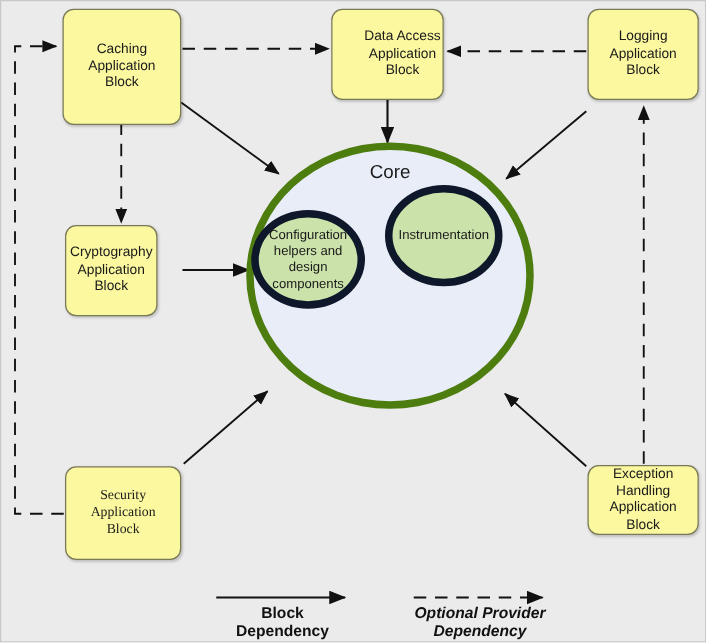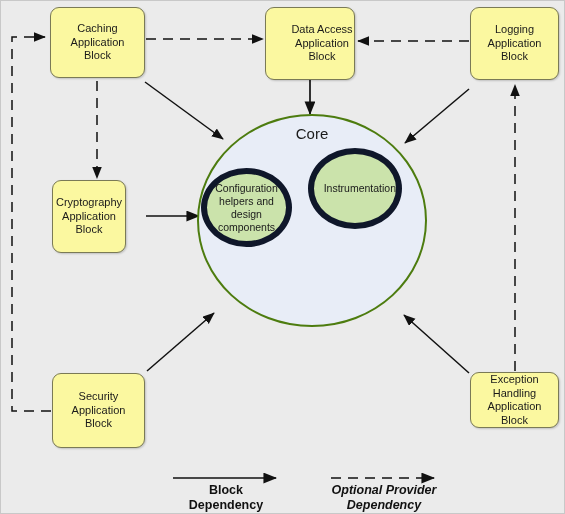--- a/index.html
+++ b/index.html
@@ -36,21 +36,21 @@
     font-size: 11px;
     line-height: 13.5px;
     color: #1a1a1a;
     box-shadow: 1px 1px 2px rgba(0,0,0,0.18);
     z-index: 5;
     white-space: pre-line;
   }
   .core-ellipse {
     position: absolute;
     background: #e8edf7;
-    border: 2px solid #4d7c0f;
+    border: 6px solid #4d7c0f;
     border-radius: 50%;
     box-sizing: border-box;
     z-index: 2;
   }
   .core-label {
     position: absolute;
     z-index: 4;
     font-size: 15px;
     color: #1a1a1a;
     text-align: center;
@@ -126,26 +126,26 @@
     <div class="core-label" style="top:9px;">Core</div>
   </div>
 
   <div class="core-circle" style="left:200px; top:167px; width:91px; height:79px;">
     <span>Configuration
 helpers and
 design
 components</span>
   </div>
 
-  <div class="core-circle" style="left:307px; top:147px; width:94px; height:81px;justify-content:flex-end;">
+  <div class="core-circle" style="left:307px; top:147px; width:94px; height:81px;">
     <span>Instrumentation</span>
   </div>
 
 
-  <div class="block" style="left:49px; top:6px; width:95px; height:71px;">
+  <div class="block" style="left:49px; top:6px; width:95px; height:93px;">
     <span>Caching
 Application
 Block</span>
   </div>
 
   <div class="block" style="left:264px; top:6px; width:90px; height:73px;padding-left:24px;">
     <span>Data Access
 Application
 Block</span>
   </div>
@@ -155,21 +155,21 @@
 Application
 Block</span>
   </div>
 
   <div class="block" style="left:51px; top:179px; width:74px; height:73px;">
     <span>Cryptography
 Application
 Block</span>
   </div>
 
-  <div class="block" style="left:51px; top:372px; width:93px; height:75px;">
+  <div class="block" style="left:51px; top:372px; width:93px; height:75px;font-family:Liberation Serif, serif;">
     <span>Security
 Application
 Block</span>
   </div>
 
   <div class="block" style="left:469px; top:371px; width:89px; height:56px;">
     <span>Exception
 Handling
 Application
 Block</span>

